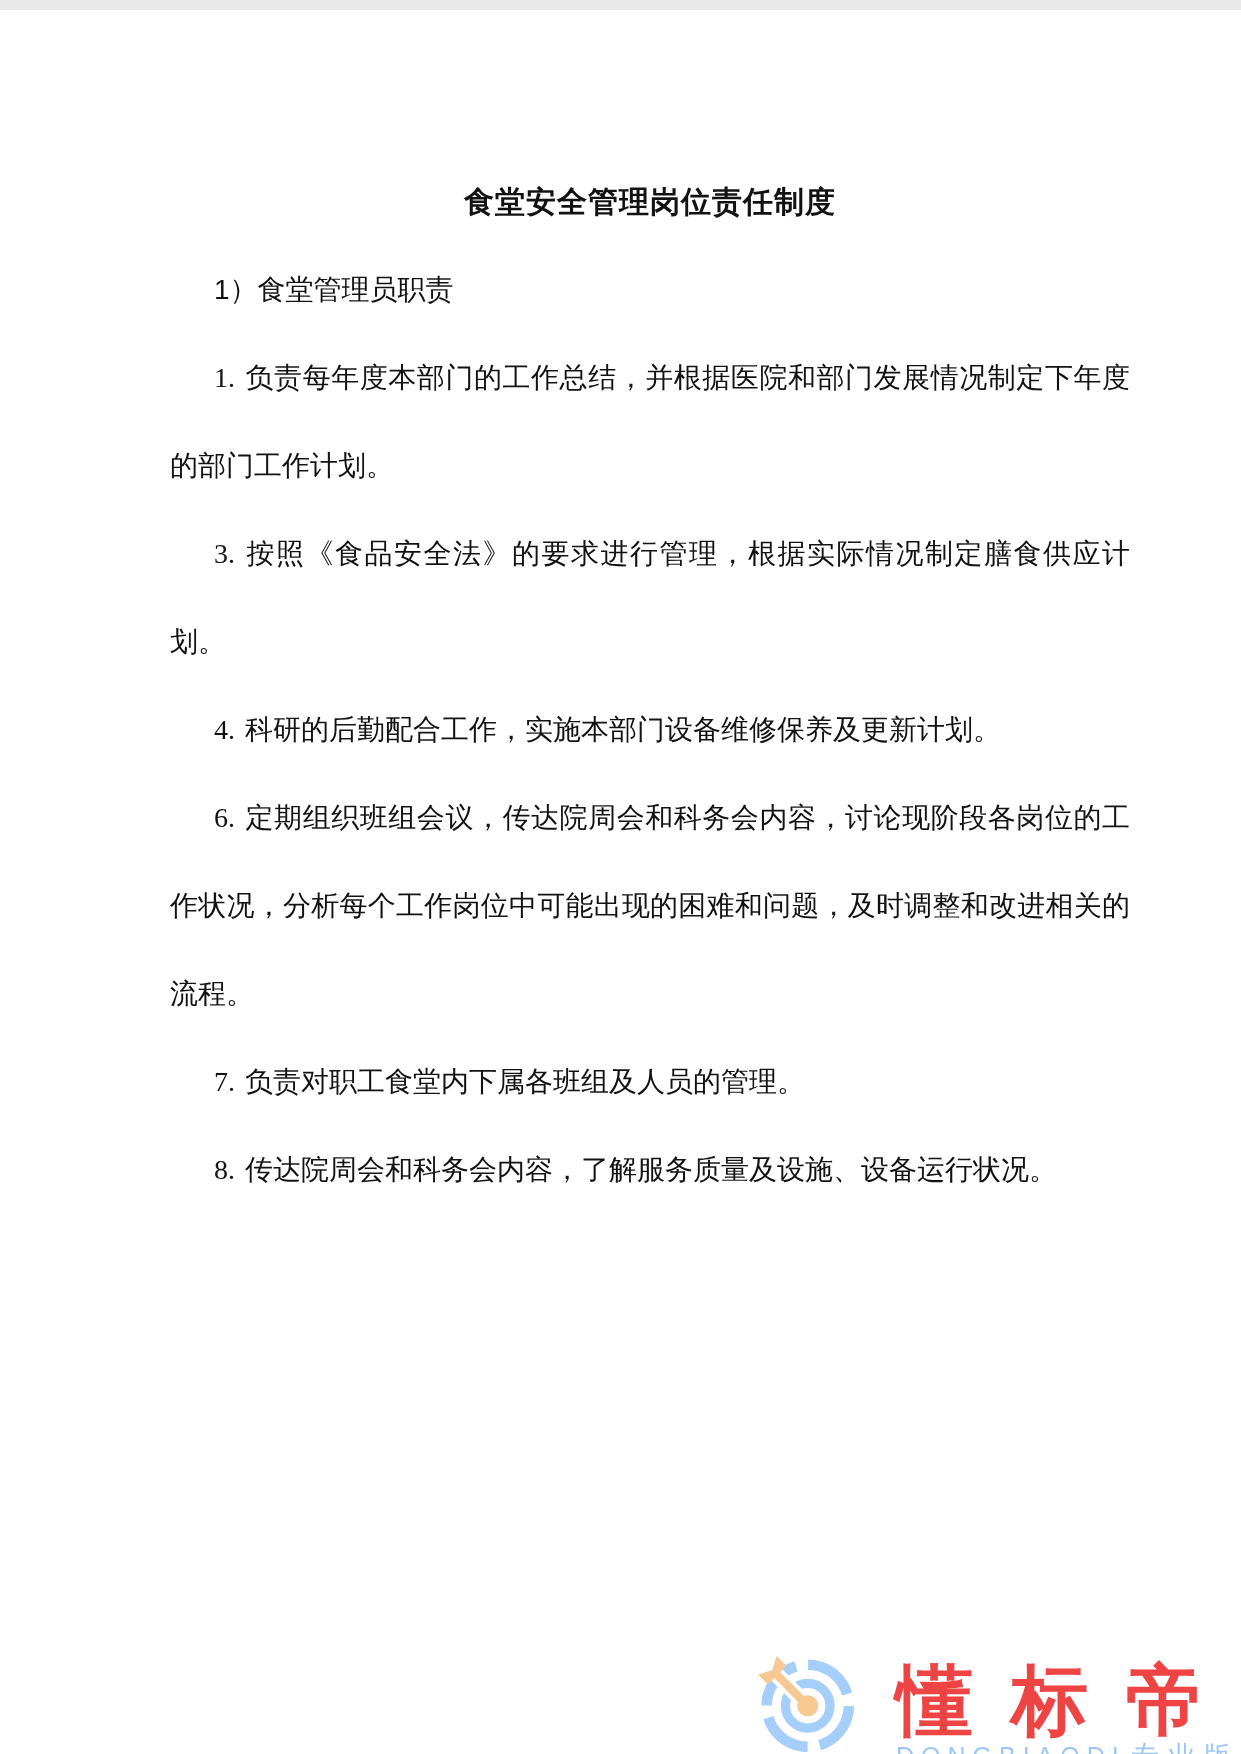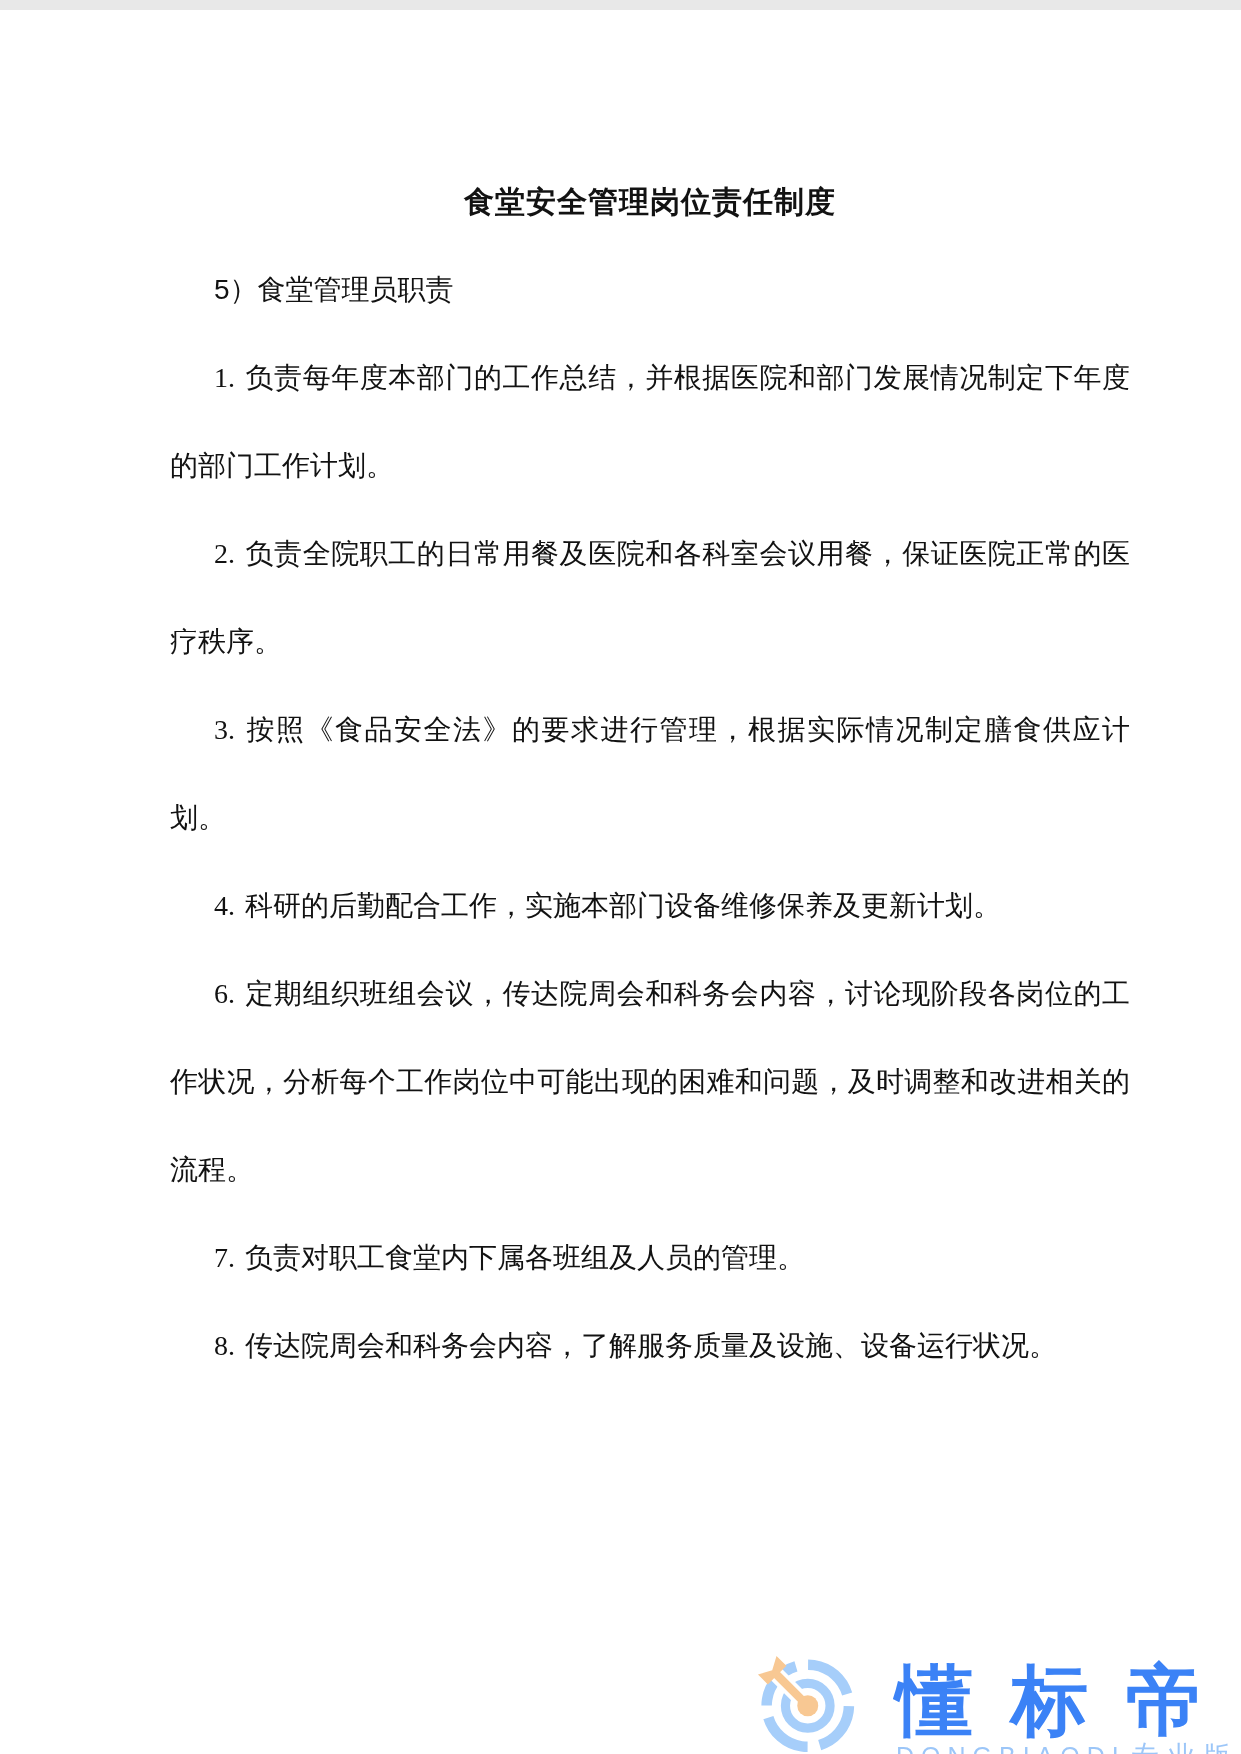--- a/index.html
+++ b/index.html
@@ -51,21 +51,21 @@
     top: 1638px;
     display: flex;
     align-items: flex-start;
   }
   .wm-icon { width: 112px; height: 112px; flex: 0 0 auto; }
   .wm-text { margin-left: 34px; padding-top: 14px; }
   .wm-cn {
     font-size: 77px;
     font-weight: bold;
     line-height: 1;
-    color: #3b82f6;
+    color: #ef4444;
     letter-spacing: 38px;
     white-space: nowrap;
   }
   .wm-sub {
     margin-top: 4px;
     line-height: 1;
     white-space: nowrap;
     color: #9cc6f8;
   }
   .wm-en {
@@ -79,25 +79,24 @@
   }
 </style>
 </head>
 <body>
 
 <div class="page">
   <div class="content">
 
     <h1 class="doc-title">食堂安全管理岗位责任制度</h1>
 
-    <p class="section-heading">5）食堂管理员职责</p>
+    <p class="section-heading">1）食堂管理员职责</p>
 
     <p class="para"><span class="num">1.</span><span class="itext">负责每年度本部门的工作总结，并根据医院和部门发展情况制定下年度的部门工作计划。</span></p>
 
-    <p class="para"><span class="num">2.</span><span class="itext">负责全院职工的日常用餐及医院和各科室会议用餐，保证医院正常的医疗秩序。</span></p>
 
     <p class="para"><span class="num">3.</span><span class="itext">按照《食品安全法》的要求进行管理，根据实际情况制定膳食供应计划。</span></p>
 
     <p class="para"><span class="num">4.</span><span class="itext">科研的后勤配合工作，实施本部门设备维修保养及更新计划。</span></p>
 
 
     <p class="para"><span class="num">6.</span><span class="itext">定期组织班组会议，传达院周会和科务会内容，讨论现阶段各岗位的工作状况，分析每个工作岗位中可能出现的困难和问题，及时调整和改进相关的流程。</span></p>
 
     <p class="para"><span class="num">7.</span><span class="itext">负责对职工食堂内下属各班组及人员的管理。</span></p>
 

